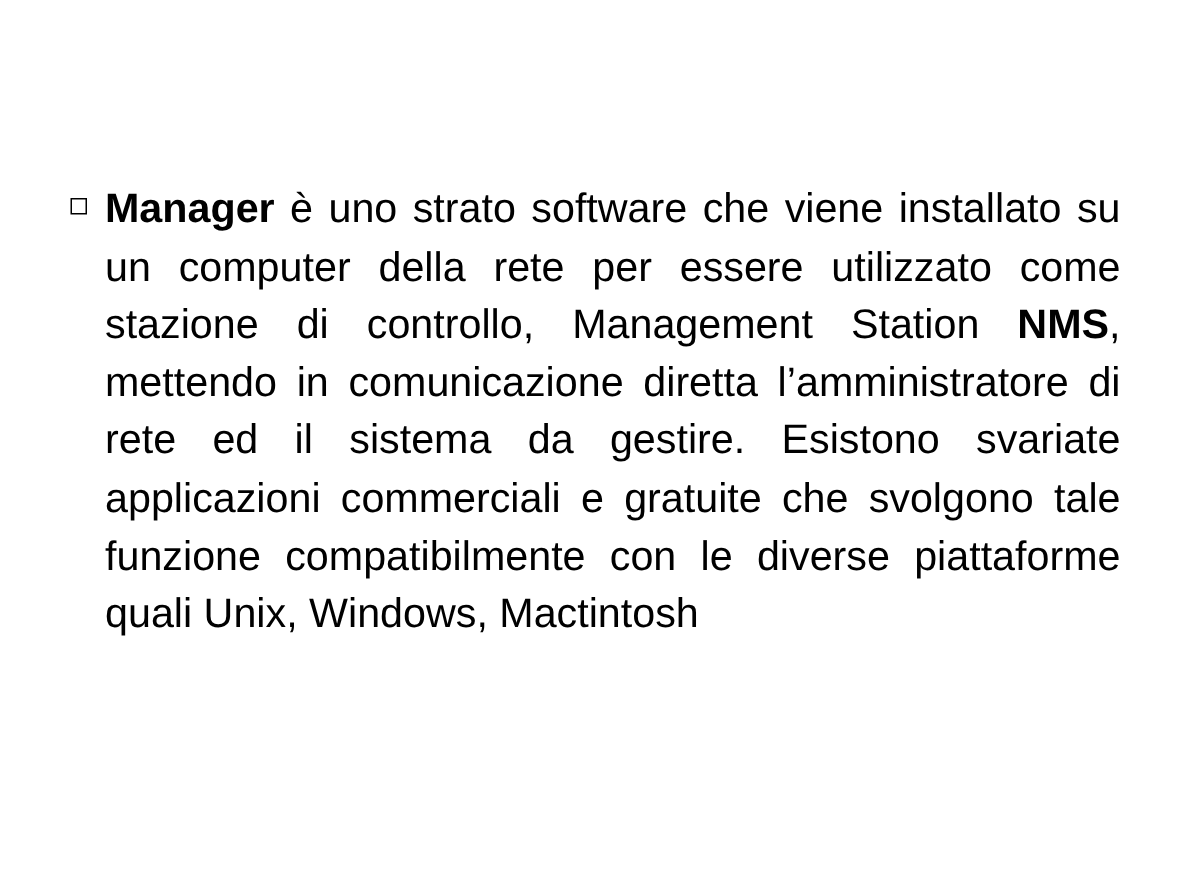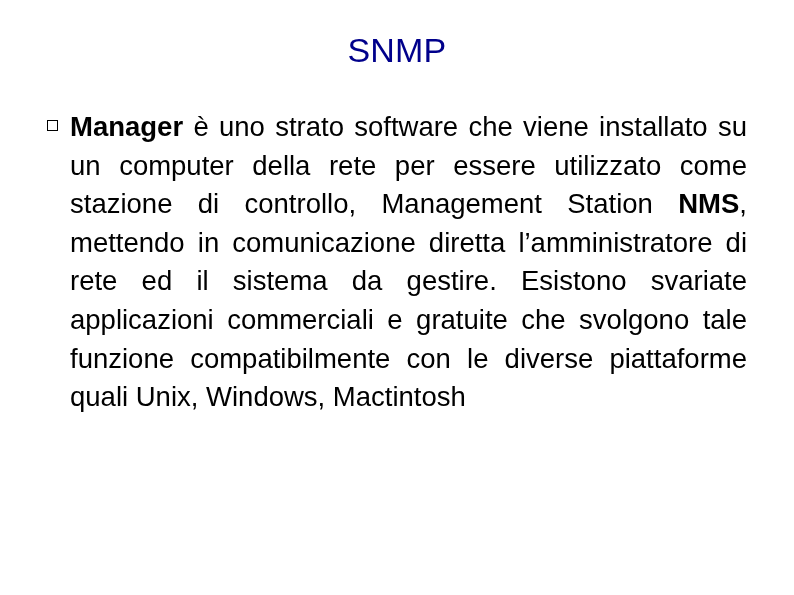--- a/index.html
+++ b/index.html
@@ -39,21 +39,21 @@
   }
   .intro-line {
     color: #000000;
     font-size: 27px;
     line-height: 38px;
     text-align: left;
     white-space: nowrap;
   }
   .bullet-row {
     position: relative;
-    margin-top: 16px;
+    margin-top: 28px;
     padding-left: 25px;
   }
   .bullet-marker {
     position: absolute;
     left: 2px;
     top: 12px;
     width: 9px;
     height: 9px;
     border: 1.5px solid #000000;
     background: transparent;
@@ -71,21 +71,20 @@
   }
   .bullet-text b {
     font-weight: bold;
   }
 </style>
 </head>
 <body>
 
 <div class="slide">
 
-  <div class="slide-title">SNMP</div>
 
   <div class="body-block">
 
 
     <div class="bullet-row">
       <span class="bullet-marker"></span>
       <div class="bullet-text"><b>Manager</b><span> è uno strato software che viene installato su un computer della rete per essere utilizzato come stazione di controllo, Management Station </span><b>NMS</b><span>, mettendo in comunicazione diretta l’amministratore di rete ed il sistema da gestire. Esistono svariate applicazioni commerciali e gratuite che svolgono tale funzione compatibilmente con le diverse piattaforme quali Unix, Windows, Mactintosh</span></div>
     </div>
 
   </div>

